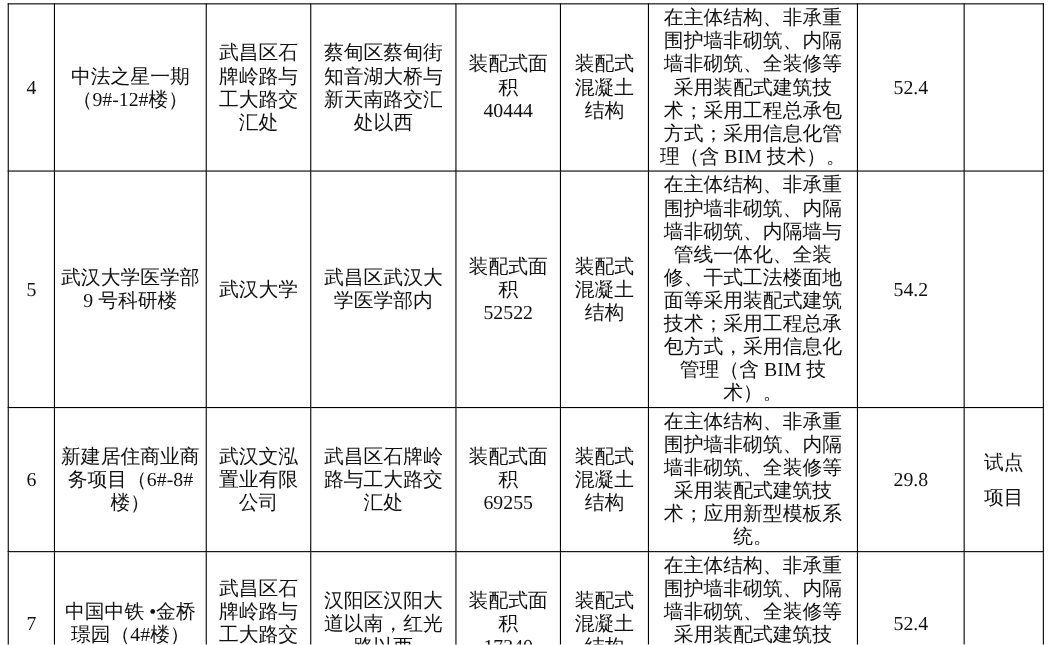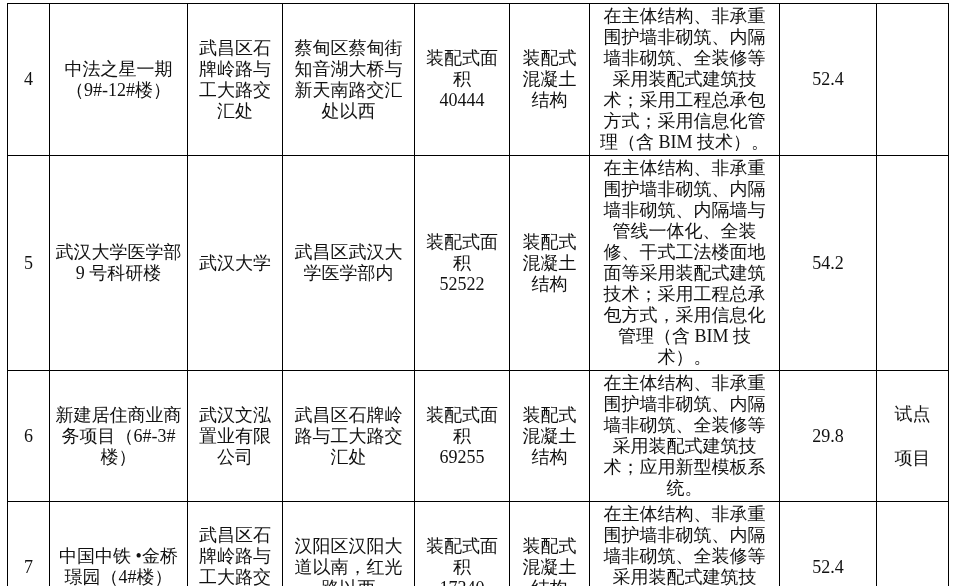--- a/index.html
+++ b/index.html
@@ -35,21 +35,21 @@
     line-height: 22px;
   }
   .row-header  { height: 53px;  }
   .row-r4      { height: 126px; }
   .row-r5      { height: 176px; }
   .row-r6      { height: 106px; }
   .row-r7      { height: 109px; }
   .note-inner {
     width: 2.6em;
     margin: 2px auto;
-    line-height: 44px;
+    line-height: 32px;
   }
 </style>
 </head>
 <body>
 
 <table class="doc-table">
   <colgroup>
     <col style="width:42px">
     <col style="width:138px">
     <col style="width:95px">
@@ -88,21 +88,21 @@
       <div>52522</div>
     </td>
     <td>装配式混凝土结构</td>
     <td>在主体结构、非承重围护墙非砌筑、内隔墙非砌筑、内隔墙与管线一体化、全装修、干式工法楼面地面等采用装配式建筑技术；采用工程总承包方式，采用信息化管理（含 BIM 技术）。</td>
     <td>54.2</td>
     <td></td>
   </tr>
 
   <tr class="row-r6">
     <td>6</td>
-    <td>新建居住商业商务项目（6#-3#楼）</td>
+    <td>新建居住商业商务项目（6#-8#楼）</td>
     <td>武汉文泓置业有限公司</td>
     <td>武昌区石牌岭路与工大路交汇处</td>
     <td>
       <div>装配式面积</div>
       <div>69255</div>
     </td>
     <td>装配式混凝土结构</td>
     <td>在主体结构、非承重围护墙非砌筑、内隔墙非砌筑、全装修等采用装配式建筑技术；应用新型模板系统。</td>
     <td>29.8</td>
     <td>

